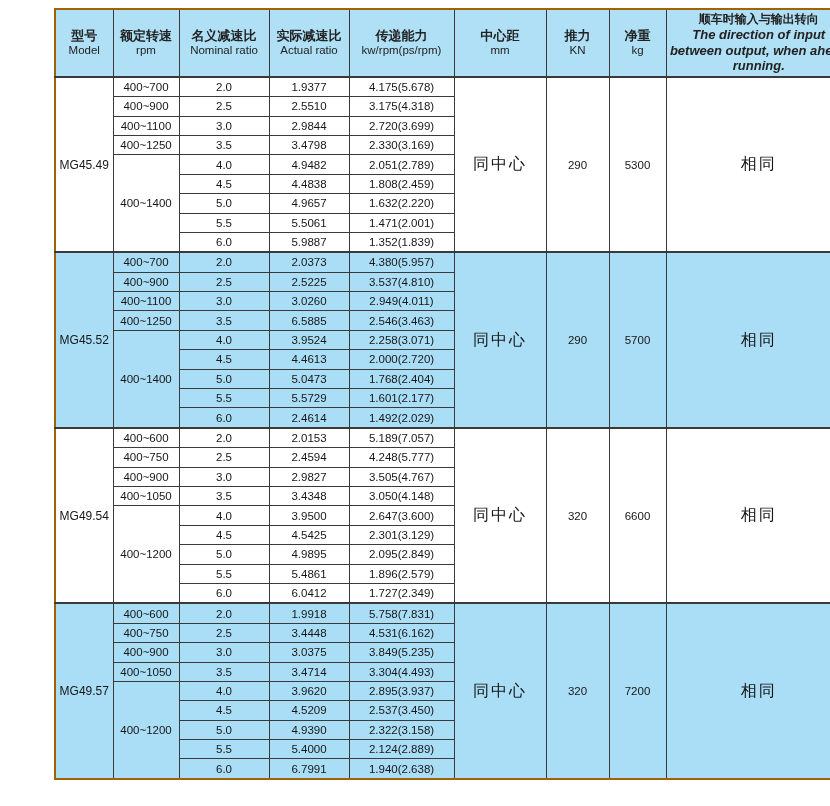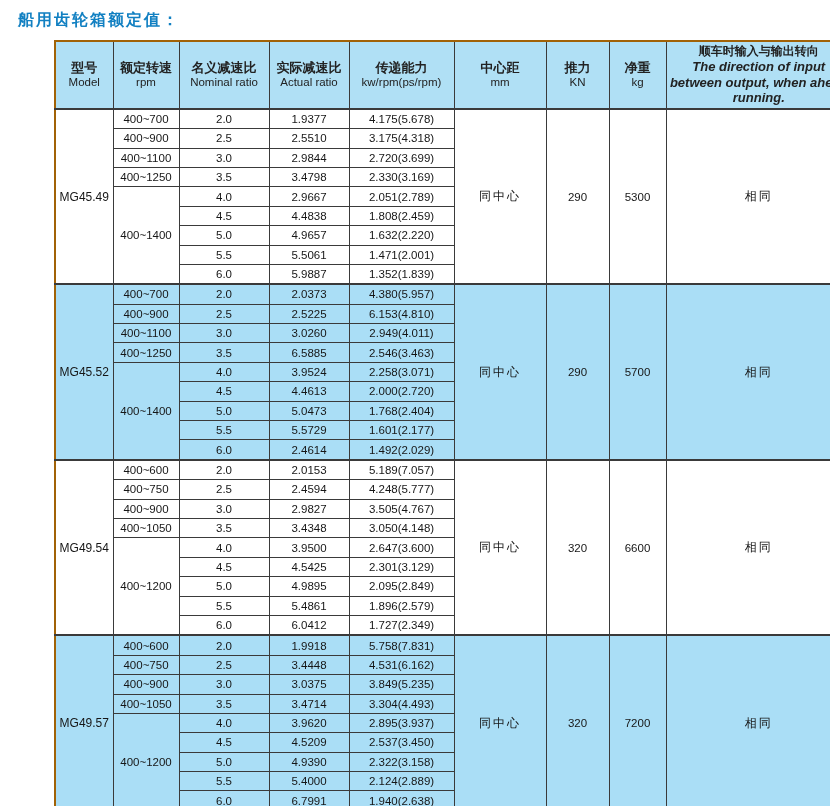--- a/index.html
+++ b/index.html
@@ -59,27 +59,26 @@
   th.dir-col .th-en { font-size: 13px; line-height: 1.2; font-weight: 700; font-style: italic; }
   tbody td {
     height: 18.4px;
     font-size: 11.5px;
     color: #161616;
     background: #ffffff;
   }
   tbody tr.band td { background: #aadef6; }
   tbody tr.block-start td { border-top-width: 2px; }
   td.model { font-size: 12px; }
-  td.cn { font-size: 12px; letter-spacing: 2px; }
+  td.cn { font-size: 16px; letter-spacing: 2px; }
 </style>
 </head>
 <body>
 
 <div class="page">
-  <div class="title">船用齿轮箱额定值：</div>
 
   <table class="spec">
     <colgroup>
       <col style="width:58px">
         <col style="width:66px">
         <col style="width:90px">
       <col style="width:80px">
         <col style="width:105px">
         <col style="width:92px">
       <col style="width:63px">
@@ -152,21 +151,21 @@
         </tr>
         <tr>
           <td>400~1250</td>
           <td>3.5</td>
           <td>3.4798</td>
           <td>2.330(3.169)</td>
         </tr>
         <tr>
           <td rowspan="5">400~1400</td>
           <td>4.0</td>
-          <td>2.9667</td>
+          <td>4.9482</td>
           <td>2.051(2.789)</td>
         </tr>
         <tr>
           <td>4.5</td>
           <td>4.4838</td>
           <td>1.808(2.459)</td>
         </tr>
         <tr>
           <td>5.0</td>
           <td>4.9657</td>
@@ -190,21 +189,21 @@
           <td>4.380(5.957)</td>
           <td rowspan="9" class="cn">同中心</td>
           <td rowspan="9">290</td>
           <td rowspan="9">5700</td>
           <td rowspan="9" class="cn">相同</td>
         </tr>
         <tr class="band">
           <td>400~900</td>
           <td>2.5</td>
           <td>2.5225</td>
-          <td>6.153(4.810)</td>
+          <td>3.537(4.810)</td>
         </tr>
         <tr class="band">
           <td>400~1100</td>
           <td>3.0</td>
           <td>3.0260</td>
           <td>2.949(4.011)</td>
         </tr>
         <tr class="band">
           <td>400~1250</td>
           <td>3.5</td>

